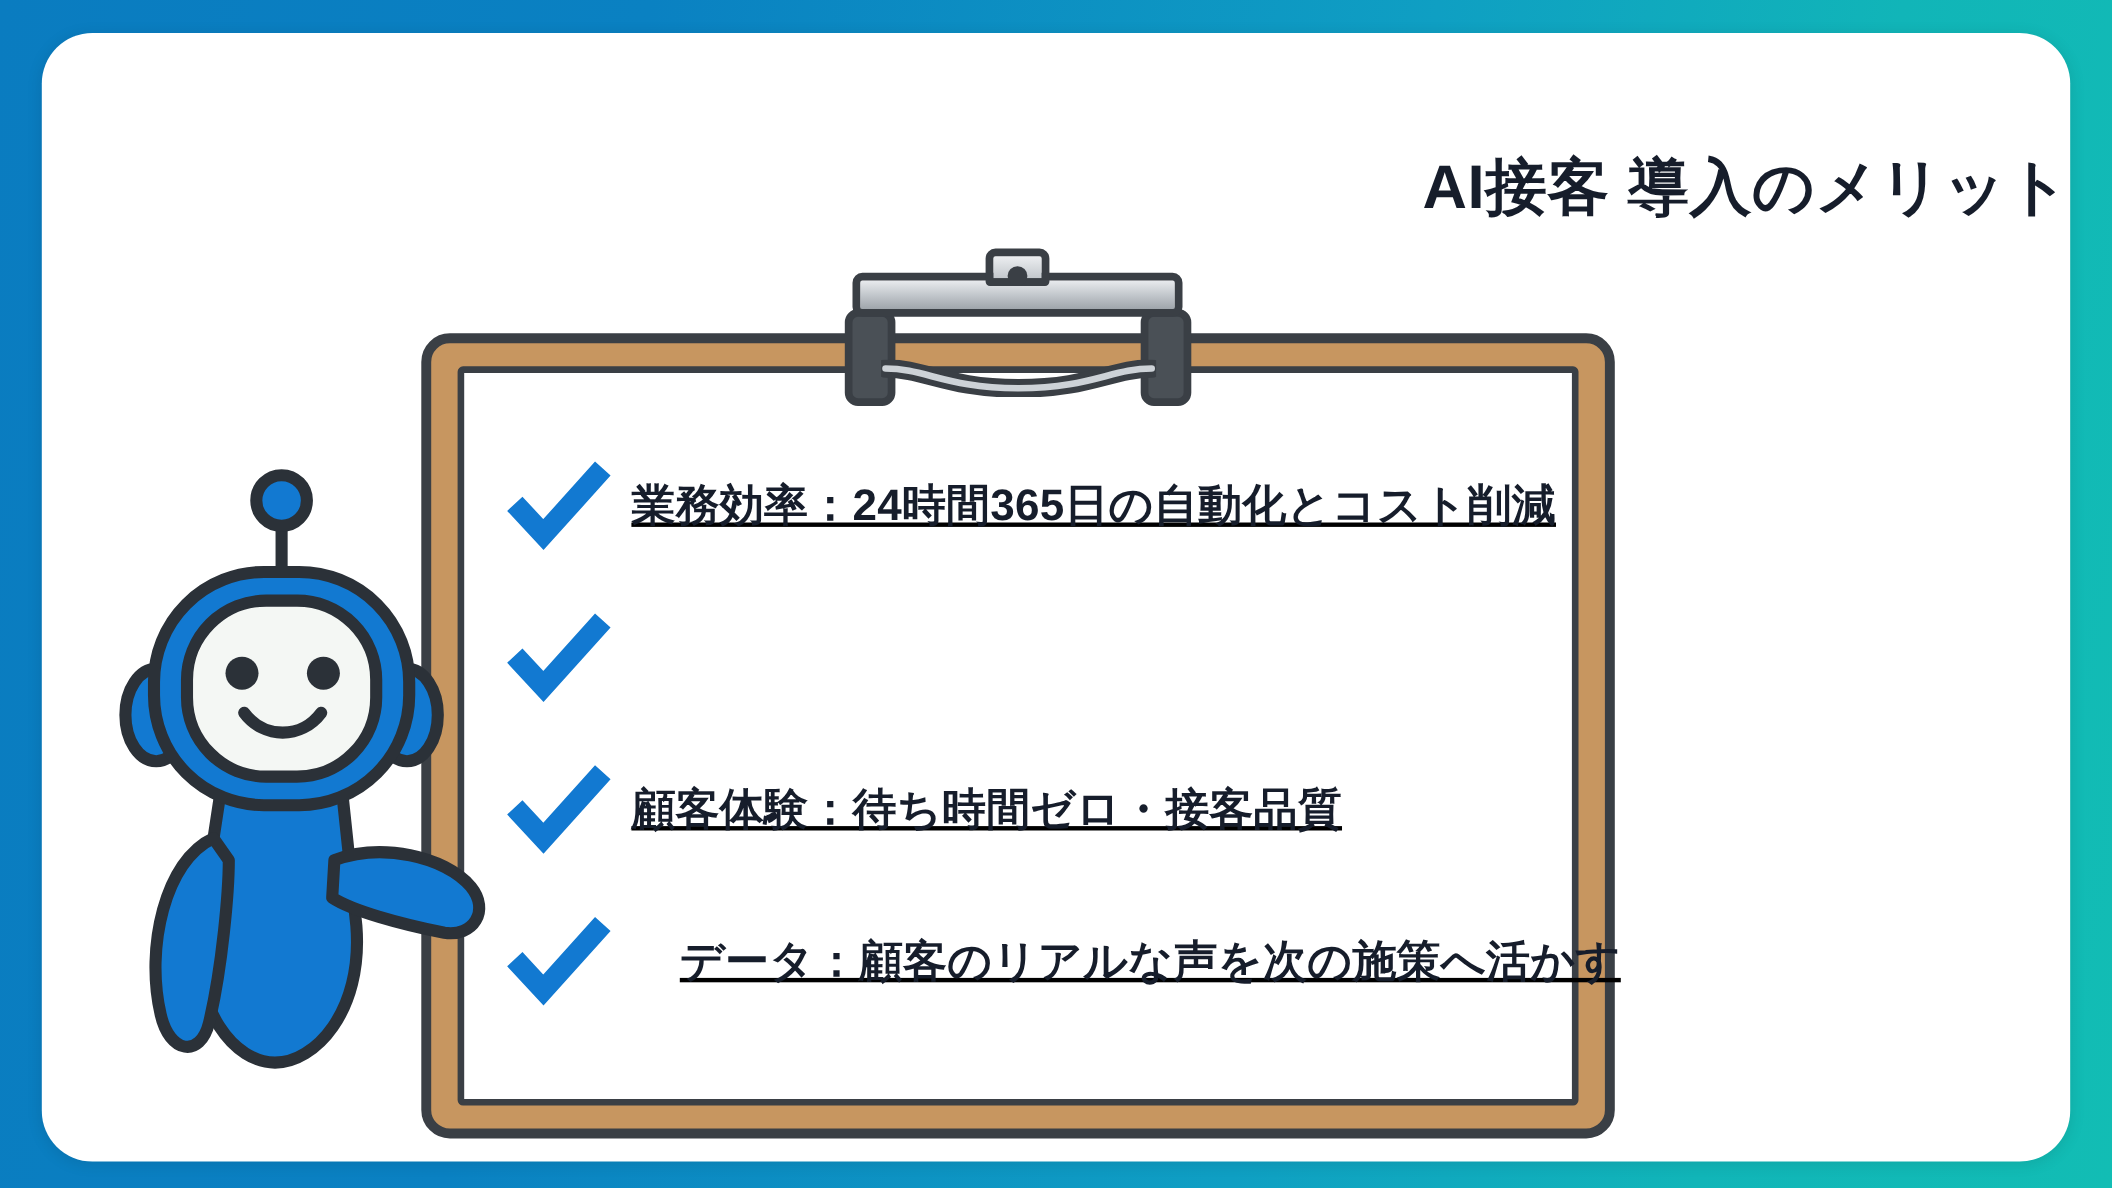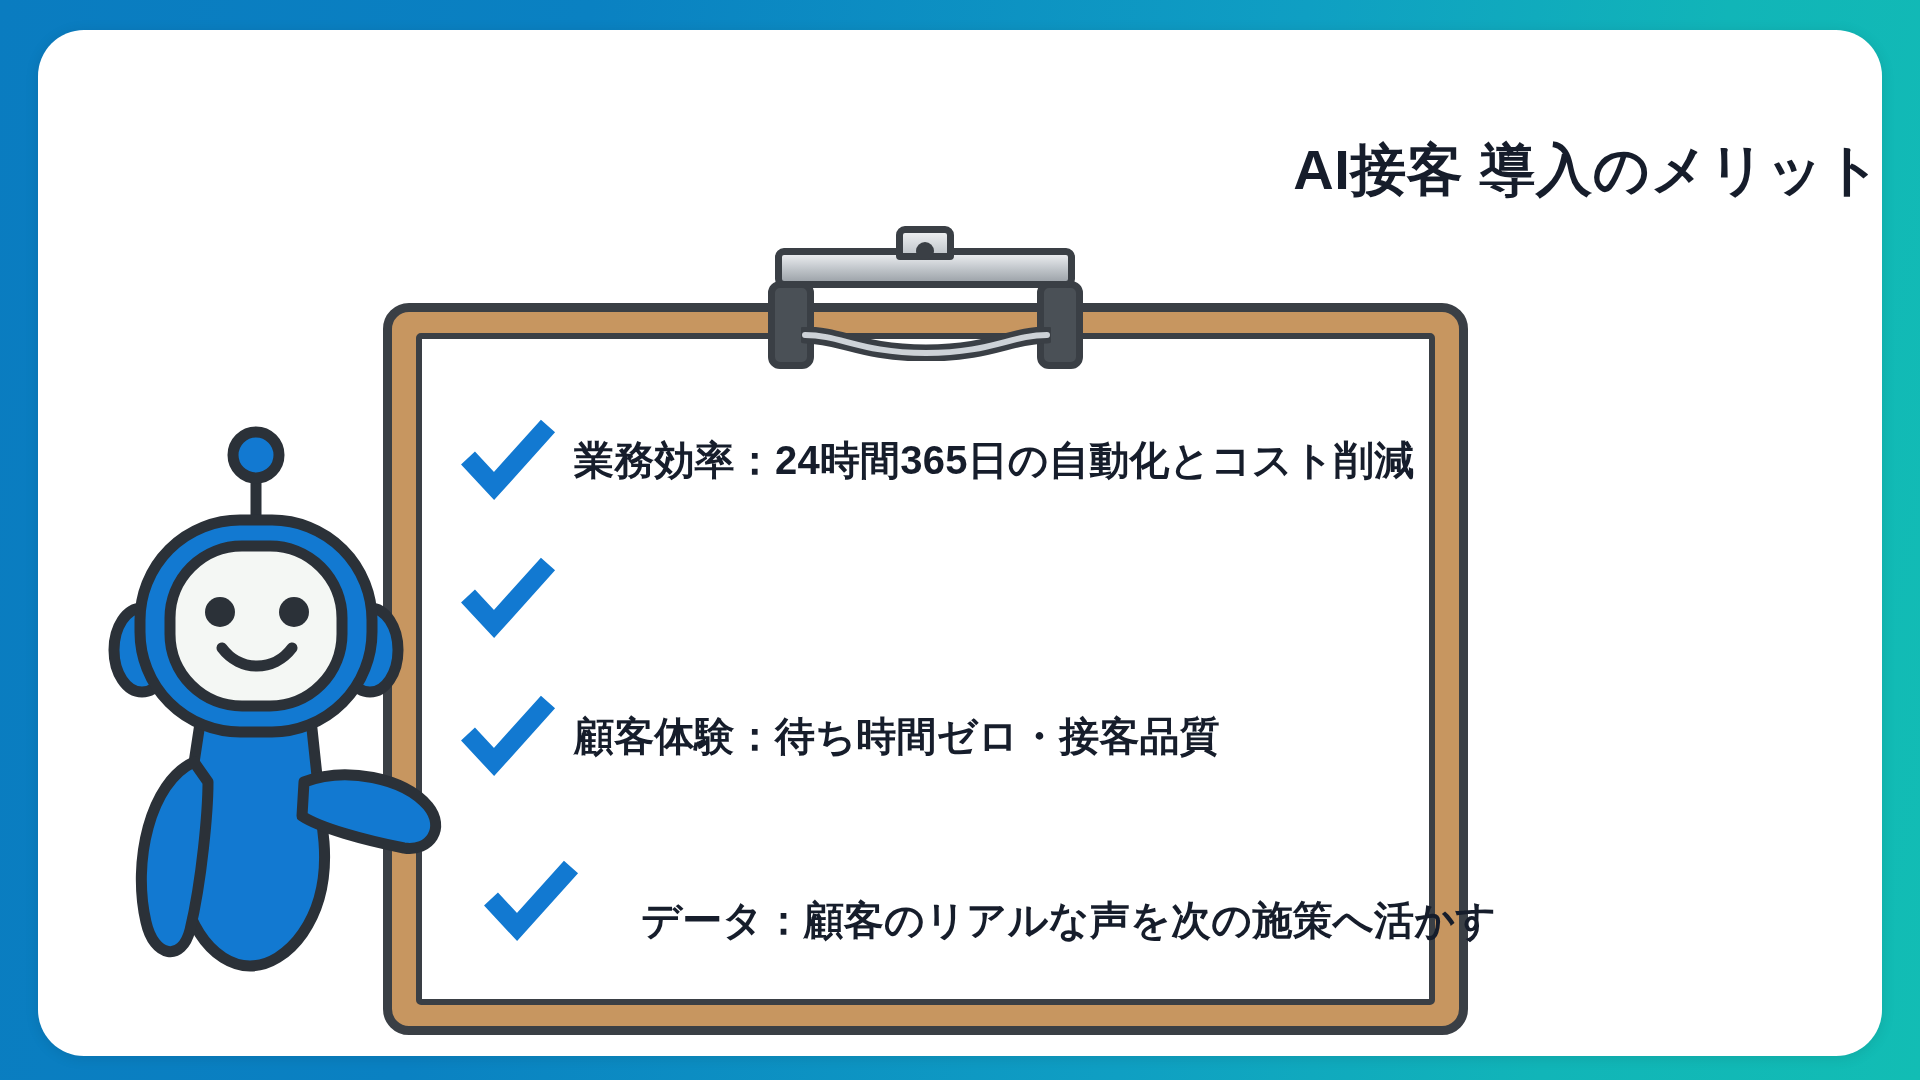--- a/index.html
+++ b/index.html
@@ -123,37 +123,38 @@
     padding:10px 0 14px 0;
     box-sizing:border-box;
     z-index:9;
   }
   .row{
     display:flex;
     align-items:center;
     height:138px;
     padding-left:42px;
     box-sizing:border-box;
+    text-decoration:underline;
   }
   .check{
     flex:0 0 auto;
     width:100px;height:84px;
     margin-right:16px;
     position:relative;
   }
   .check svg{display:block;}
   .row-text{
     color:#161d2b;
     font-size:40px;
     font-weight:700;
     letter-spacing:.005em;
     white-space:nowrap;
     line-height:1.15;
   }
-  .row.r4{padding-left:65px;align-items:flex-end;}
+  .row.r4{padding-left:42px;}
   .row.r4 .row-text{margin-left:44px;}
   
   #robot{
     position:absolute;
     left:60px;top:380px;
     width:390px;height:590px;
     z-index:12;
   }
   #robot svg{display:block;}
 </style>

